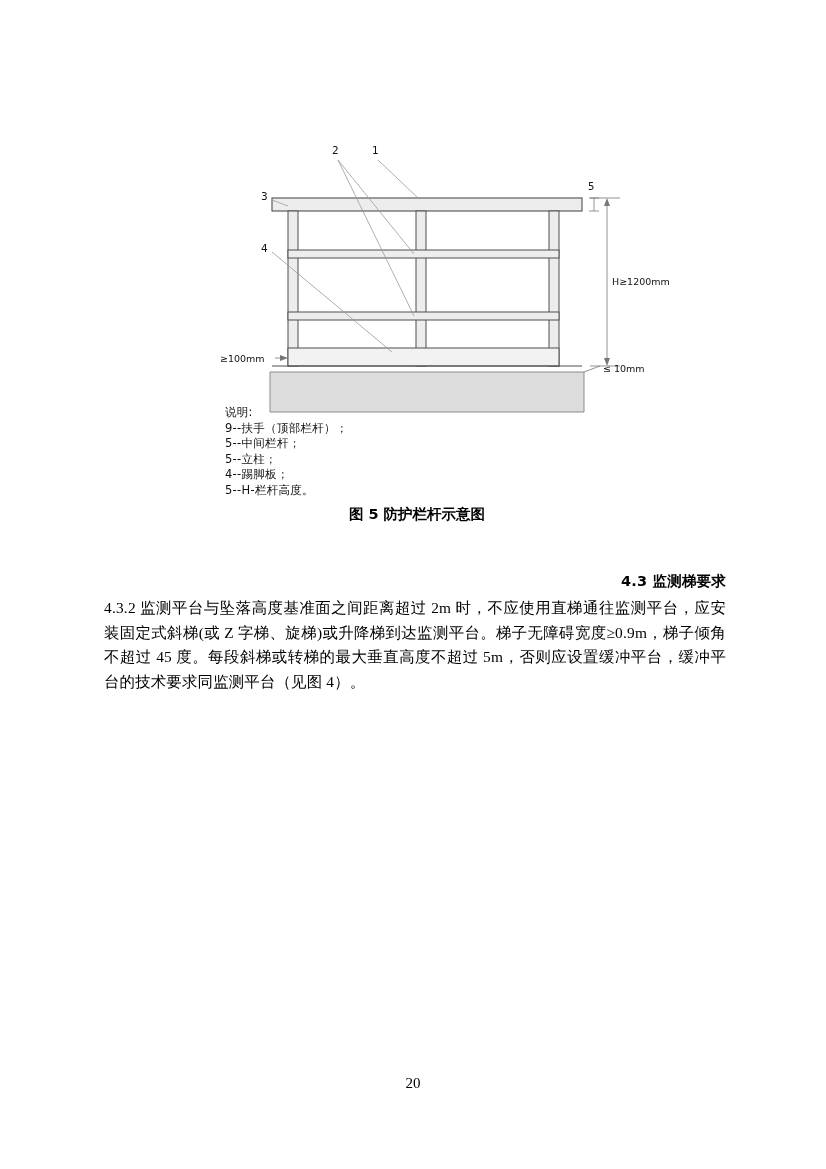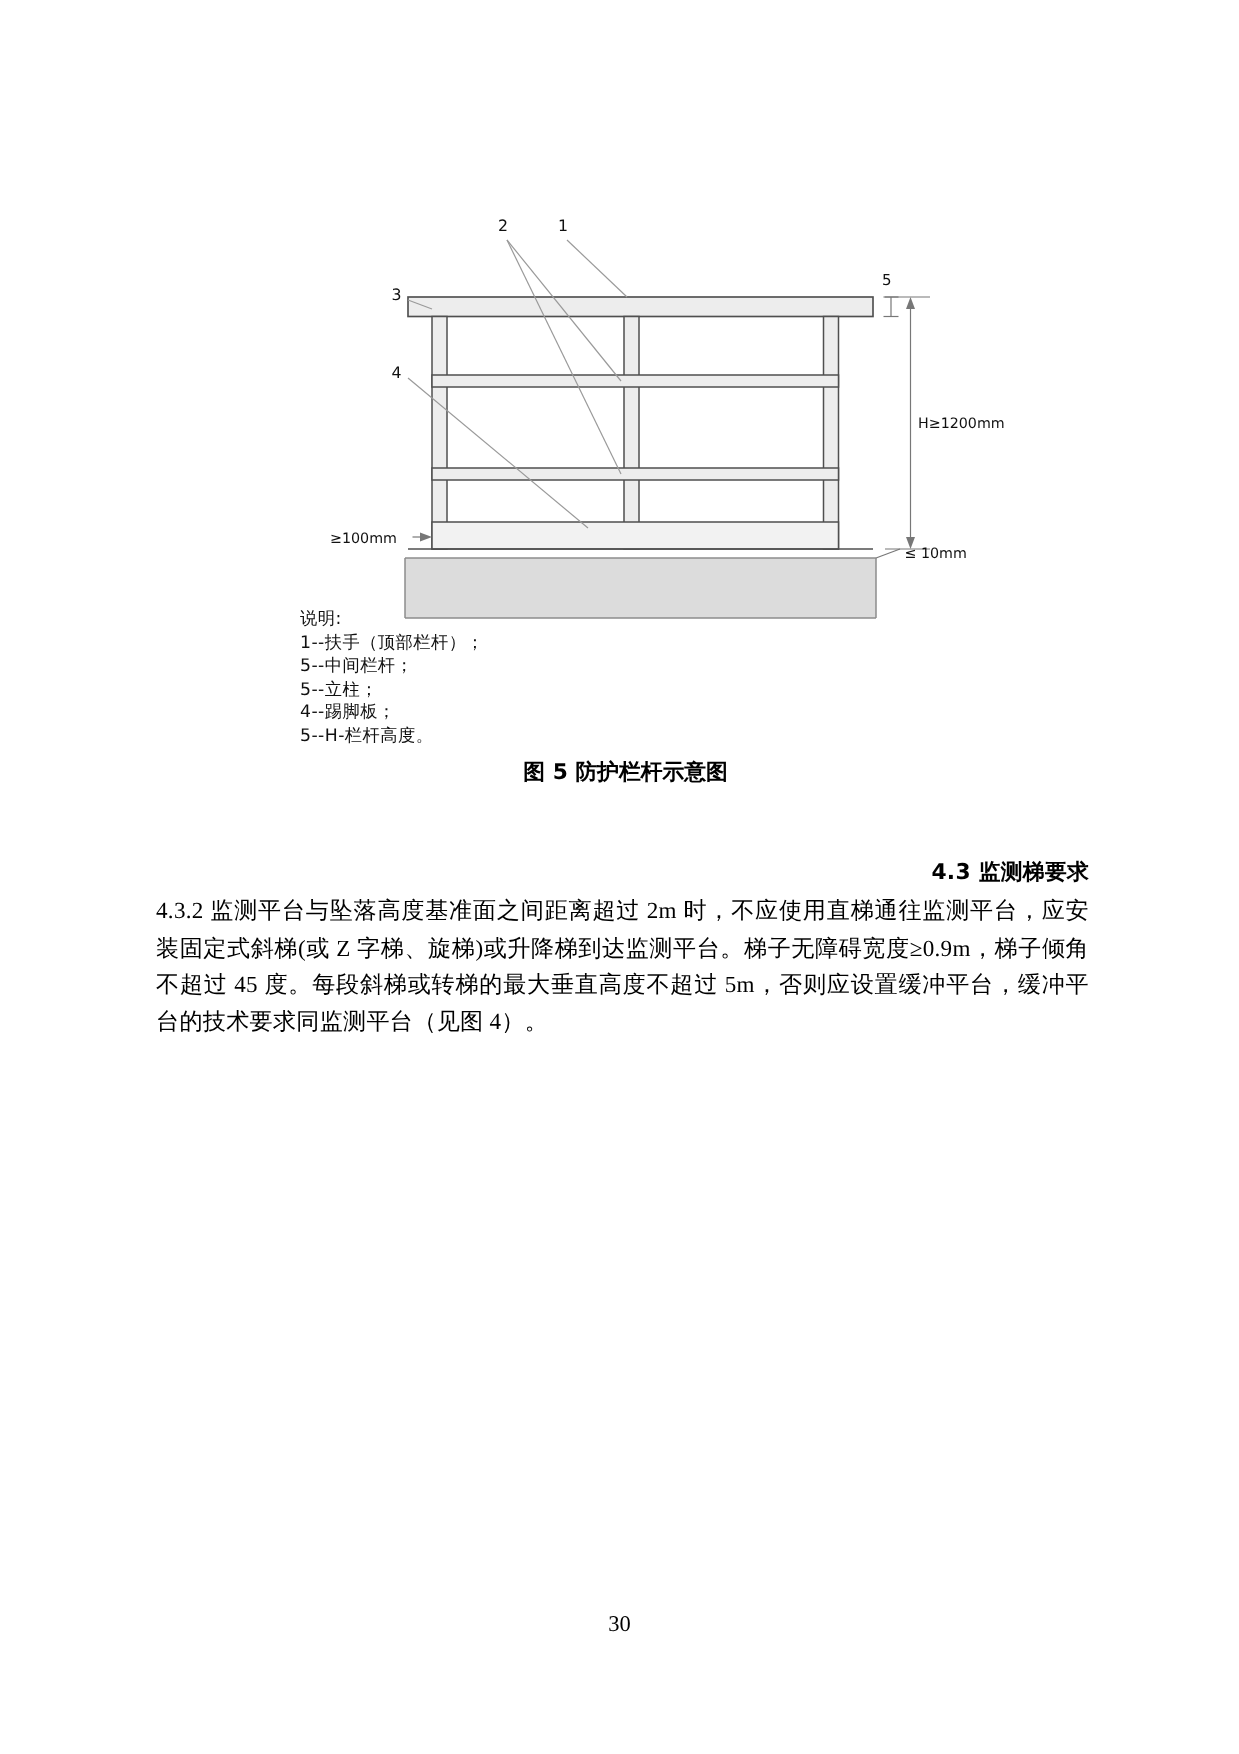--- a/index.html
+++ b/index.html
@@ -39,21 +39,21 @@
   .legend {
     position: absolute;
     left: 200px;
     top: 405px;
     font-family: "DejaVu Sans", sans-serif;
     font-size: 11.5px;
     line-height: 15.5px;
     color: #111;
     letter-spacing: 0.3px;
   }
-  .legend div { white-space: nowrap; }
+  .legend div { white-space: nowrap; margin-left: 25px; }
 
   
   .fig-caption {
     position: absolute;
     left: 4px;
     top: 505px;
     width: 826px;
     text-align: center;
     font-family: "DejaVu Sans", sans-serif;
     font-weight: bold;
@@ -184,29 +184,29 @@
         <text x="232" y="34" font-size="10.5">2</text>
         <text x="161" y="80" font-size="10.5">3</text>
         <text x="161" y="132" font-size="10.5">4</text>
       </g>
 
     </svg>
   </div>
 
   <div class="legend">
     <div>说明:</div>
-    <div>1--扶手（顶部栏杆）；</div>
+    <div>9--扶手（顶部栏杆）；</div>
     <div>5--中间栏杆；</div>
     <div>5--立柱；</div>
     <div>4--踢脚板；</div>
     <div>5--H-栏杆高度。</div>
   </div>
 
   <div class="fig-caption">图 5 防护栏杆示意图</div>
 
   <div class="body-block">
     <p class="sec-heading">4.3 监测梯要求</p>
     <p class="para">4.3.2 监测平台与坠落高度基准面之间距离超过 2m 时，不应使用直梯通往监测平台，应安装固定式斜梯(或 Z 字梯、旋梯)或升降梯到达监测平台。梯子无障碍宽度≥0.9m，梯子倾角不超过 45 度。每段斜梯或转梯的最大垂直高度不超过 5m，否则应设置缓冲平台，缓冲平台的技术要求同监测平台（见图 4）。</p>
   </div>
 
-  <div class="page-number">30</div>
+  <div class="page-number">20</div>
 
 </div>
 
 </body></html>

